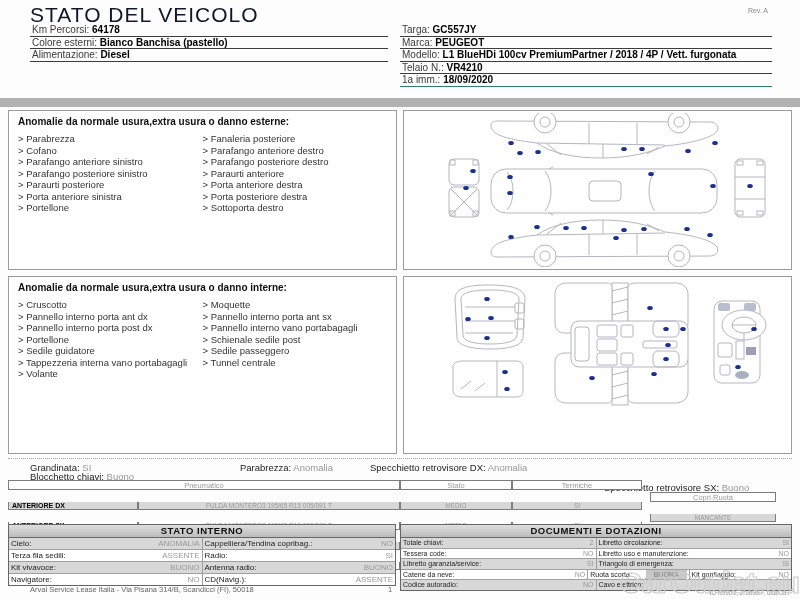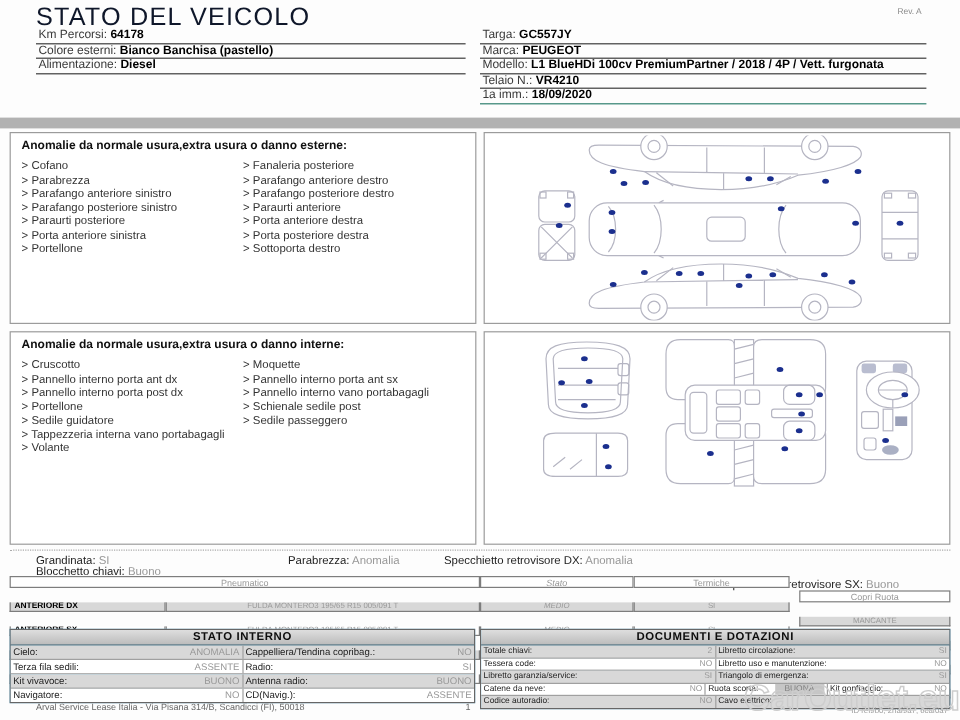--- a/index.html
+++ b/index.html
@@ -44,21 +44,21 @@
 
   .tyres{position:absolute;left:8px;top:480px;width:784px;}
   .trow{display:flex;}
   .tcell{box-sizing:border-box;border:1px solid #7d7d7d;border-top:none;
     text-align:center;color:#999;font-size:6.5px;line-height:8px;height:8px;
     overflow:hidden;white-space:nowrap;background:#fff;}
   .trow.thead .tcell{border-top:1px solid #7d7d7d;height:10px;line-height:10px;font-size:7.5px;}
   .trow.alt .tcell{background:#d8d8d8;}
   .w-pneu{width:392px;} .w-pos{width:130px;text-align:left;padding-left:3px;
     color:#000;font-weight:bold;font-size:7px;}
-  .w-tyre{width:262px;} .w-stato{width:128px;font-style:italic;} .w-term{width:130px;}
+  .w-tyre{width:262px;} .w-stato{width:112px;} .w-term{width:130px;}
   .w-gap{width:8px;border:none !important;background:transparent !important;}
   .w-copri{width:126px;margin-top:12px;}
 
   .btable{position:absolute;top:524px;border:1px solid #666;box-sizing:border-box;background:#7dd3fc;}
   .btable.left{left:8px;width:388px;}
   .btable.right{left:400px;width:392px;}
   .btitle{height:12px;background:linear-gradient(#dedede,#bcbcbc);
     border-bottom:1px solid #666;text-align:center;font-weight:bold;
     font-size:9.5px;line-height:12px;letter-spacing:0.5px;color:#0d0d0d;}
   .brow{display:flex;border-bottom:1px solid #a0a0a0;background:#fff;}
@@ -100,22 +100,22 @@
   <div class="irow"><span>1a imm.:</span> <b>18/09/2020</b></div>
 </div>
 
 <div class="graybar"></div>
 
 <div class="sec sec1">
   <div class="panel text">
     <div class="sec-header">Anomalie da normale usura,extra usura o danno esterne:</div>
     <div class="cols">
       <div class="col">
+        <div class="item">Parabrezza</div>
         <div class="item">Cofano</div>
-        <div class="item">Parabrezza</div>
         <div class="item">Parafango anteriore sinistro</div>
         <div class="item">Parafango posteriore sinistro</div>
         <div class="item">Paraurti posteriore</div>
         <div class="item">Porta anteriore sinistra</div>
         <div class="item">Portellone</div>
       </div>
       <div class="col">
         <div class="item">Fanaleria posteriore</div>
         <div class="item">Parafango anteriore destro</div>
         <div class="item">Parafango posteriore destro</div>
@@ -216,20 +216,21 @@
         <div class="item">Sedile guidatore</div>
         <div class="item">Tappezzeria interna vano portabagagli</div>
         <div class="item">Volante</div>
       </div>
       <div class="col">
         <div class="item">Moquette</div>
         <div class="item">Pannello interno porta ant sx</div>
         <div class="item">Pannello interno vano portabagagli</div>
         <div class="item">Schienale sedile post</div>
         <div class="item">Sedile passeggero</div>
+        <div class="item">Tunnel centrale</div>
       </div>
     </div>
   </div>
   <div class="panel diagram">
     <svg viewBox="0 0 385 172" width="385" height="172">
       <g stroke="#b5b5c2" fill="none" stroke-width="1">
 
         <g transform="translate(46,6)">
           <path d="M4,14 C4,4 14,0 38,0 C62,0 74,4 74,14 L72,52 C72,60 60,64 39,64 C18,64 6,60 6,52 Z" fill="#fff"></path>
           <path d="M10,14 C10,8 20,5 39,5 C58,5 68,8 68,14 L66,50 C66,56 56,59 39,59 C22,59 12,56 12,50 Z"></path>

